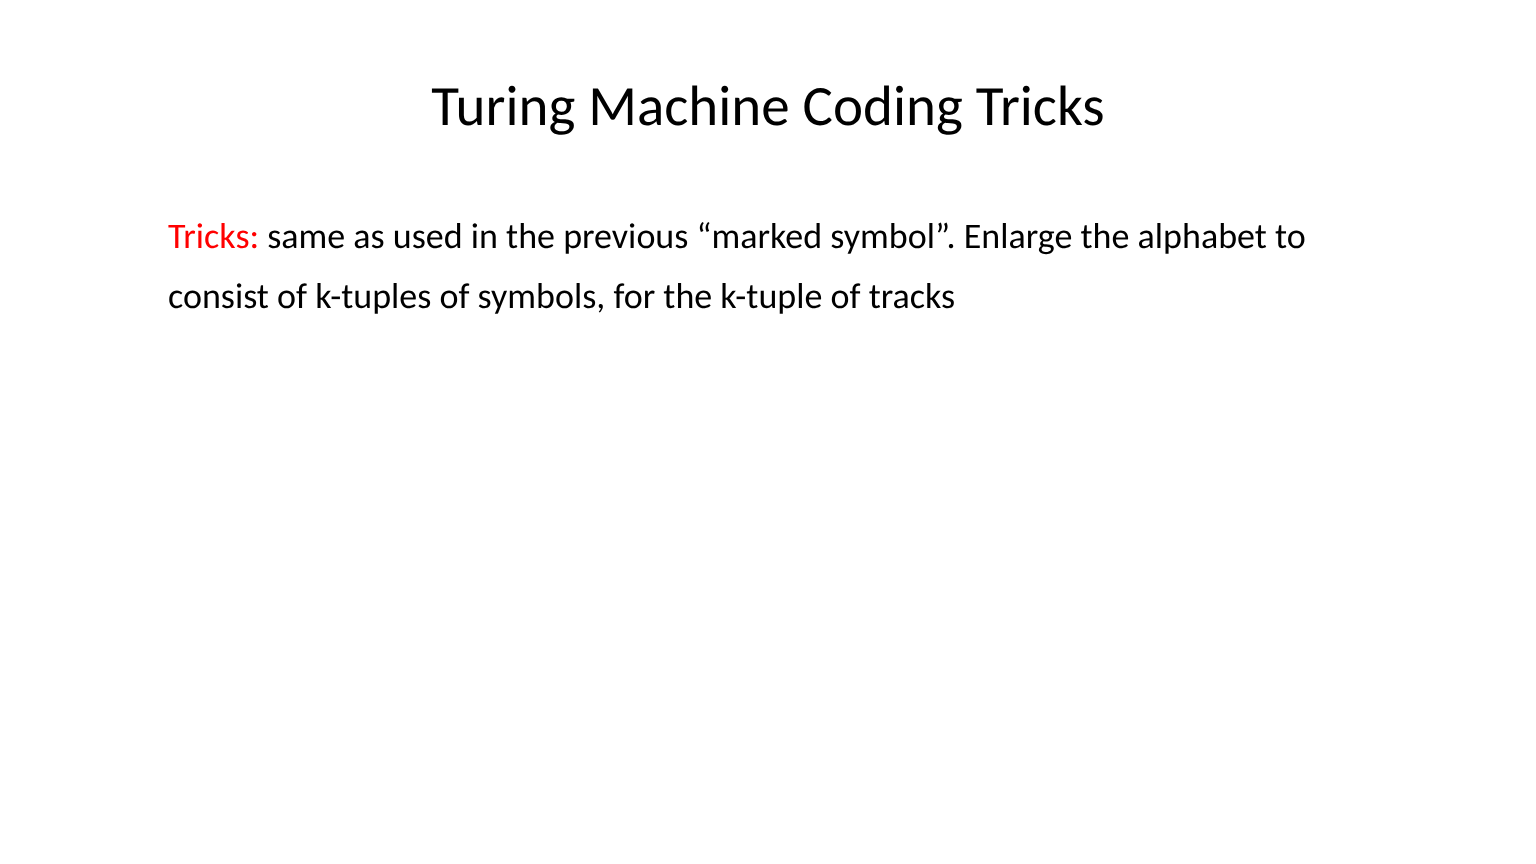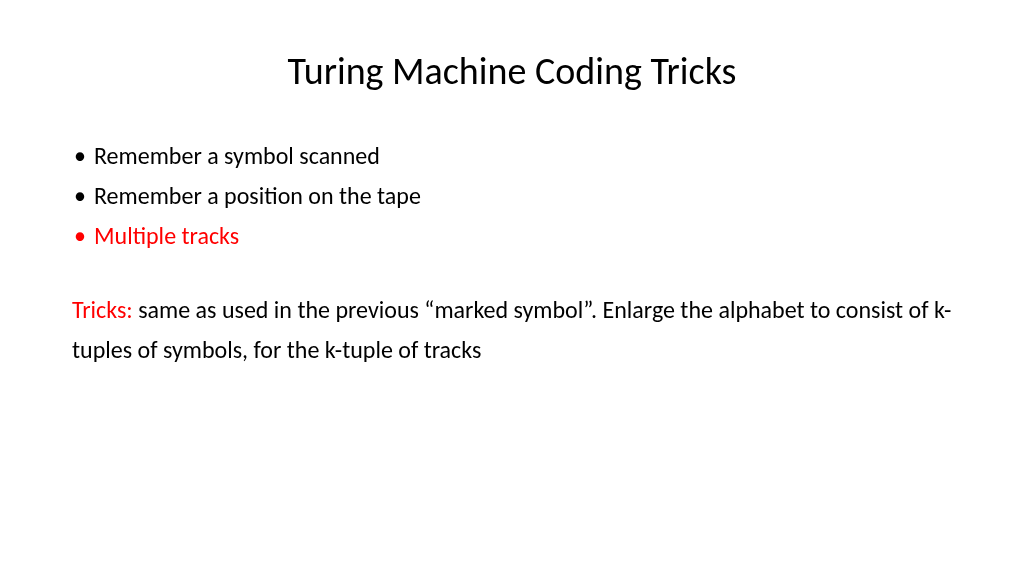--- a/index.html
+++ b/index.html
@@ -11,21 +11,21 @@
       width: 1024px;
       height: 576px;
       background: #ffffff;
       font-family: Calibri, 'Segoe UI', sans-serif;
       color: #000000;
       overflow: hidden;
     }
     .slide {
       width: 100%;
       height: 100%;
-      padding: 48px 72px;
+      padding: 48px 112px;
     }
     .title {
       font-size: 38px;
       font-weight: 400;
       text-align: center;
       margin-bottom: 44px;
       color: #000000;
     }
     .content {
       font-size: 24px;
@@ -59,22 +59,17 @@
     .highlight-red {
       color: #ff0000;
     }
   </style>
 </head>
 <body>
 
 <div class="slide">
   <h1 class="title">Turing Machine Coding Tricks</h1>
   <div class="content">
-    <ul class="bullet-list">
-      <li class="bullet-item">Remember a symbol scanned</li>
-      <li class="bullet-item">Remember a position on the tape</li>
-      <li class="bullet-item bullet-red">Multiple tracks</li>
-    </ul>
     <p class="body-text">
       <span class="highlight-red">Tricks:</span><span> same as used in the previous “marked symbol”. Enlarge the alphabet  to consist of k-tuples of symbols, for the k-tuple of tracks</span>
     </p>
   </div>
 </div>
 
 </body></html>

